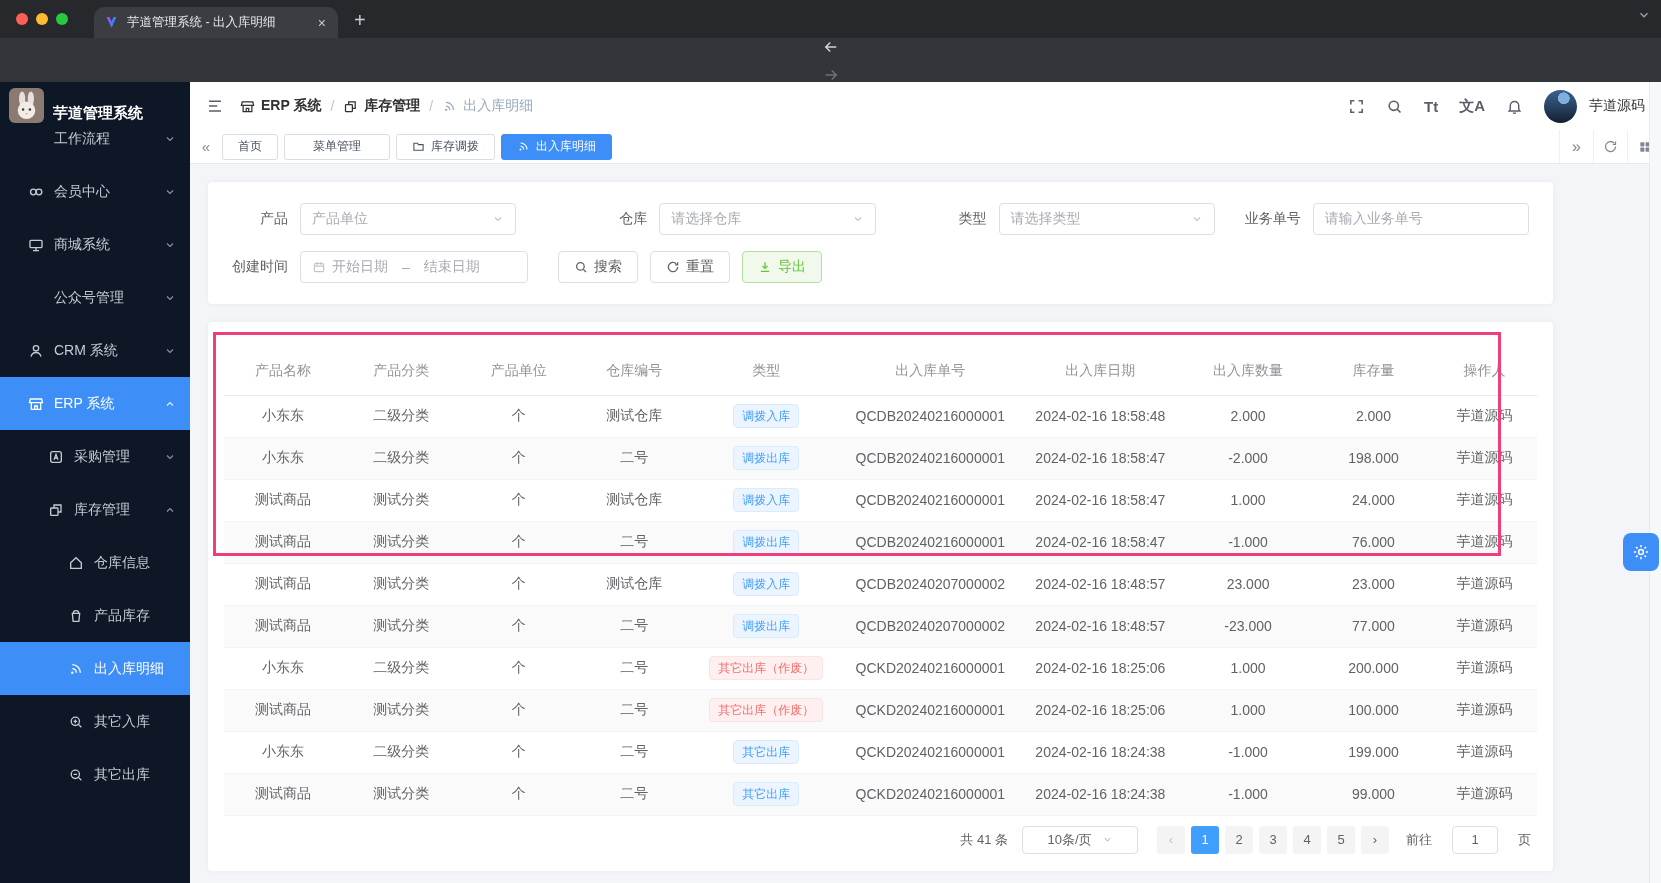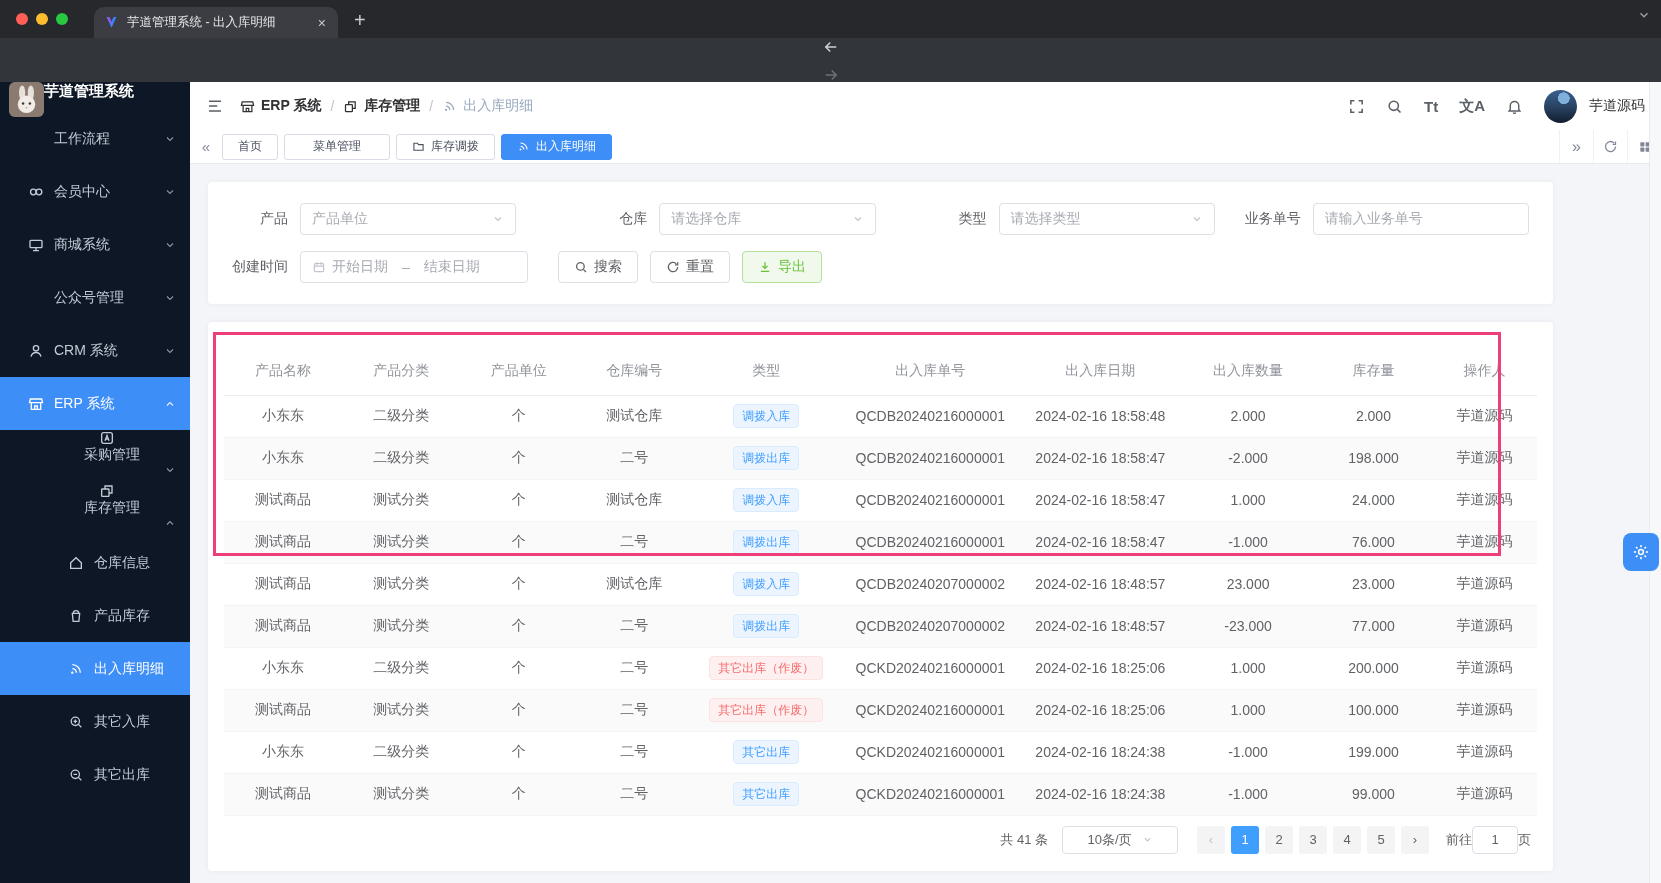--- a/index.html
+++ b/index.html
@@ -26,28 +26,28 @@
   .urlbar .star { margin-left:auto; color:#c7cbd1; }
   .ext-row { display:flex; align-items:center; gap:13px; margin-left:12px; }
   .tb-divider { width:1px; height:20px; background:#55585c; margin:0 4px; }
   .update-pill { background:#3a6fd8; color:#fff; height:28px; border-radius:15px; display:flex; align-items:center;
     padding:0 12px; font-size:12px; font-weight:bold; margin-left:8px; white-space:nowrap; }
   .kebab { color:#e8eaed; font-size:15px; letter-spacing:0; margin-left:6px; }
 
   
   .app { display:flex; height:801px; }
   .sidebar { width:190px; background:#0d1726; flex-shrink:0; position:relative; color:#c3cbd6; }
-  .logo-row { height:48px; display:flex; align-items:flex-start; padding:0 9px; }
+  .logo-row { height:48px; display:flex; align-items:flex-end; gap:9px; padding:7px 9px; }
   .logo-row .brand { color:#fff; font-size:15px; font-weight:bold; white-space:nowrap; }
   .menu { position:absolute; top:48px; bottom:0; left:0; right:0; overflow:hidden; }
   .menu-item { height:53px; display:flex; align-items:center; font-size:14px; padding-right:14px; cursor:pointer; }
   .menu-item.first { margin-top:-18px; }
   .menu-item .mi { width:16px; height:16px; margin-right:10px; flex-shrink:0; }
   .menu-item.lvl1 { padding-left:28px; }
-  .menu-item.lvl2 { padding-left:48px;flex-direction:column; }
+  .menu-item.lvl2 { padding-left:48px; }
   .menu-item.lvl3 { padding-left:68px; }
   .menu-item .chev { margin-left:auto; width:12px; height:12px; color:#8a94a6; }
   .menu-item.active { background:#3e8ef7; color:#fff; }
   .menu-item.active .chev { color:#e8f1ff; }
 
   .main { flex:1; display:flex; flex-direction:column; min-width:0; }
   .app-header { height:48px; background:#fff; display:flex; align-items:center; padding:0 16px; }
   .hamburger { color:#5a5e66; display:flex; }
   .breadcrumb { display:flex; align-items:center; gap:9px; margin-left:16px; font-size:14px; color:#303133; }
   .crumb { display:flex; align-items:center; gap:6px; font-weight:bold; }
@@ -104,21 +104,21 @@
   .pagination { margin-top:auto; display:flex; align-items:center; justify-content:flex-end; padding:10px 6px 10px; font-size:13px; color:#606266; }
   .pg-total { margin-right:14px; }
   .pg-size { width:116px; height:28px; border:1px solid #dcdfe6; border-radius:4px; display:flex; align-items:center;
     justify-content:center; gap:10px; color:#606266; margin-right:16px; }
   .pg-size .dd { width:11px; height:11px; color:#c0c4cc; }
   .pager { display:flex; align-items:center; }
   .pg-btn { min-width:28px; height:28px; background:#f4f4f5; border-radius:3px; display:flex; align-items:center;
     justify-content:center; margin:0 3px; font-size:13px; color:#606266; cursor:pointer; }
   .pg-btn.active { background:#409eff; color:#fff; }
   .pg-btn.arrow.prev { color:#c0c4cc; }
-  .pg-goto { display:flex; align-items:center; gap:0; margin-left:14px; }
+  .pg-goto { display:flex; align-items:center; gap:20px; margin-left:14px; }
   .goto-input { width:46px; height:28px; border:1px solid #dcdfe6; border-radius:4px; display:flex; align-items:center; justify-content:center; color:#606266; }
 
   
   .annotation-box { position:absolute; left:213px; top:332px; width:1288px; height:224px;
     border:3px solid #ee3f7c; z-index:50; pointer-events:none; }
   .gear-fab { position:absolute; right:2px; top:533px; width:36px; height:38px; background:#3e8ef7; border-radius:8px;
     display:flex; align-items:center; justify-content:center; color:#fff; z-index:40; cursor:pointer; }
   .gear-fab svg { width:18px; height:18px; }
   .page-scrollbar { position:absolute; right:0; top:82px; width:12px; height:801px; background:#f7f8f9; border-left:1px solid #e8eaee; z-index:30; }
 </style>

